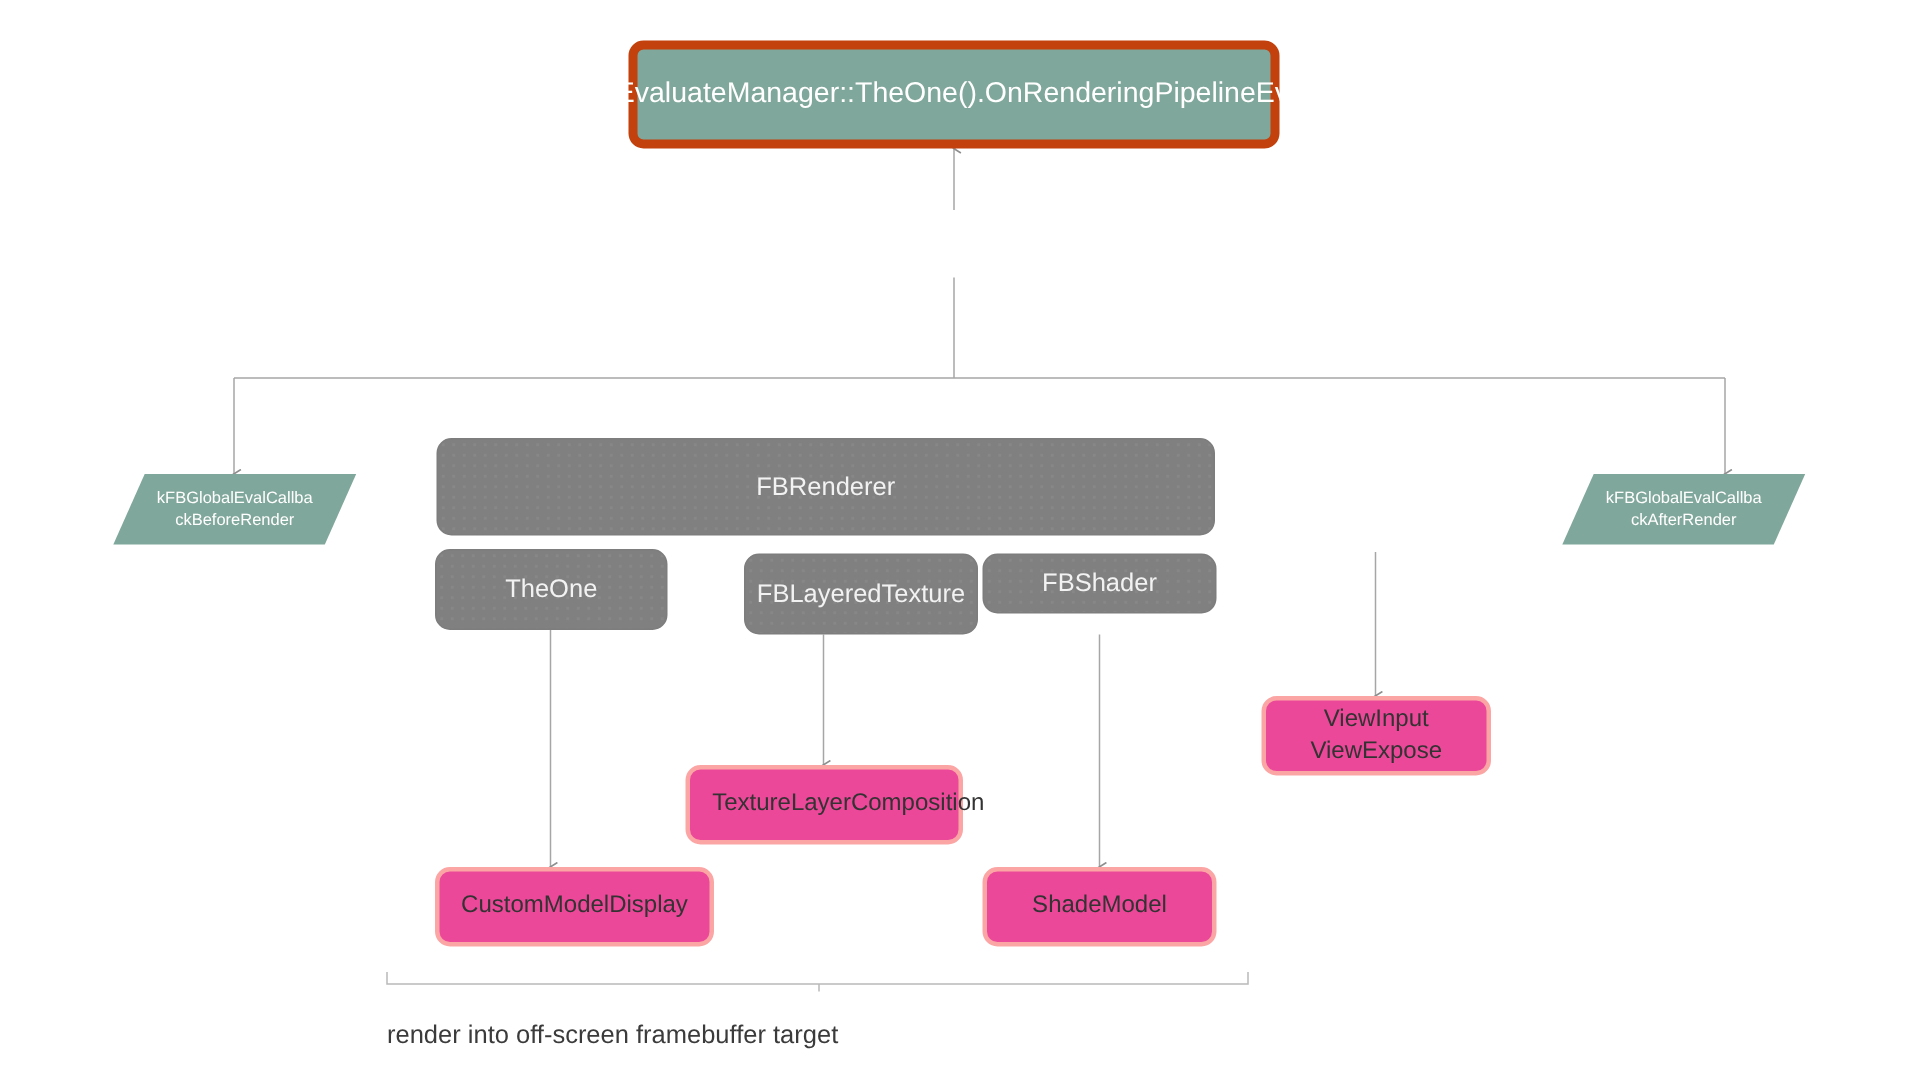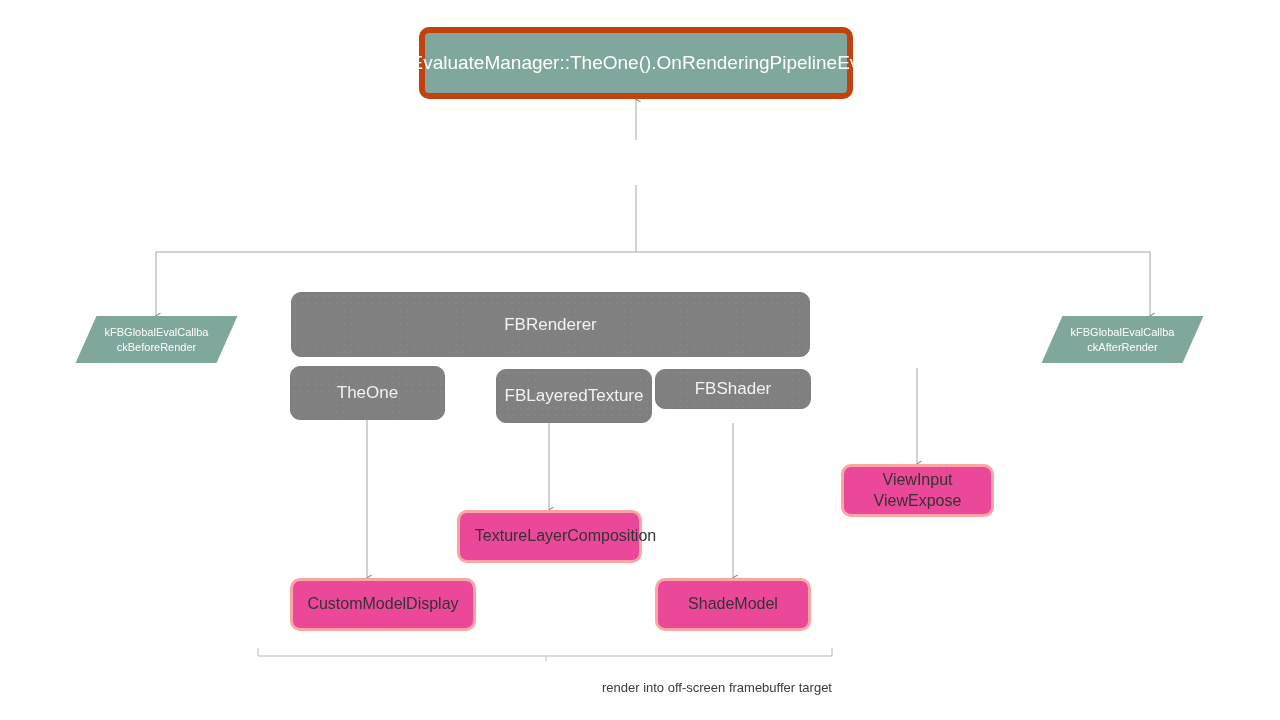--- a/index.html
+++ b/index.html
@@ -92,22 +92,22 @@
 
   .t19 { font-size: 19px; }
   .t17 { font-size: 17px; }
   .t16 { font-size: 16px; }
   .t15 { font-size: 15px; }
   .t11 { font-size: 11px; }
 
   .caption {
     position: absolute;
     color: #3b3b3b;
-    font-size: 13px;
-    text-align: right;
+    font-size: 17px;
+    text-align: left;
     white-space: nowrap;
   }
 </style>
 </head>
 <body>
 
 <div id="canvas">
 
   <svg id="edges" viewBox="0 0 1280 720" width="1280" height="720" xmlns="http://www.w3.org/2000/svg">
     <defs>

